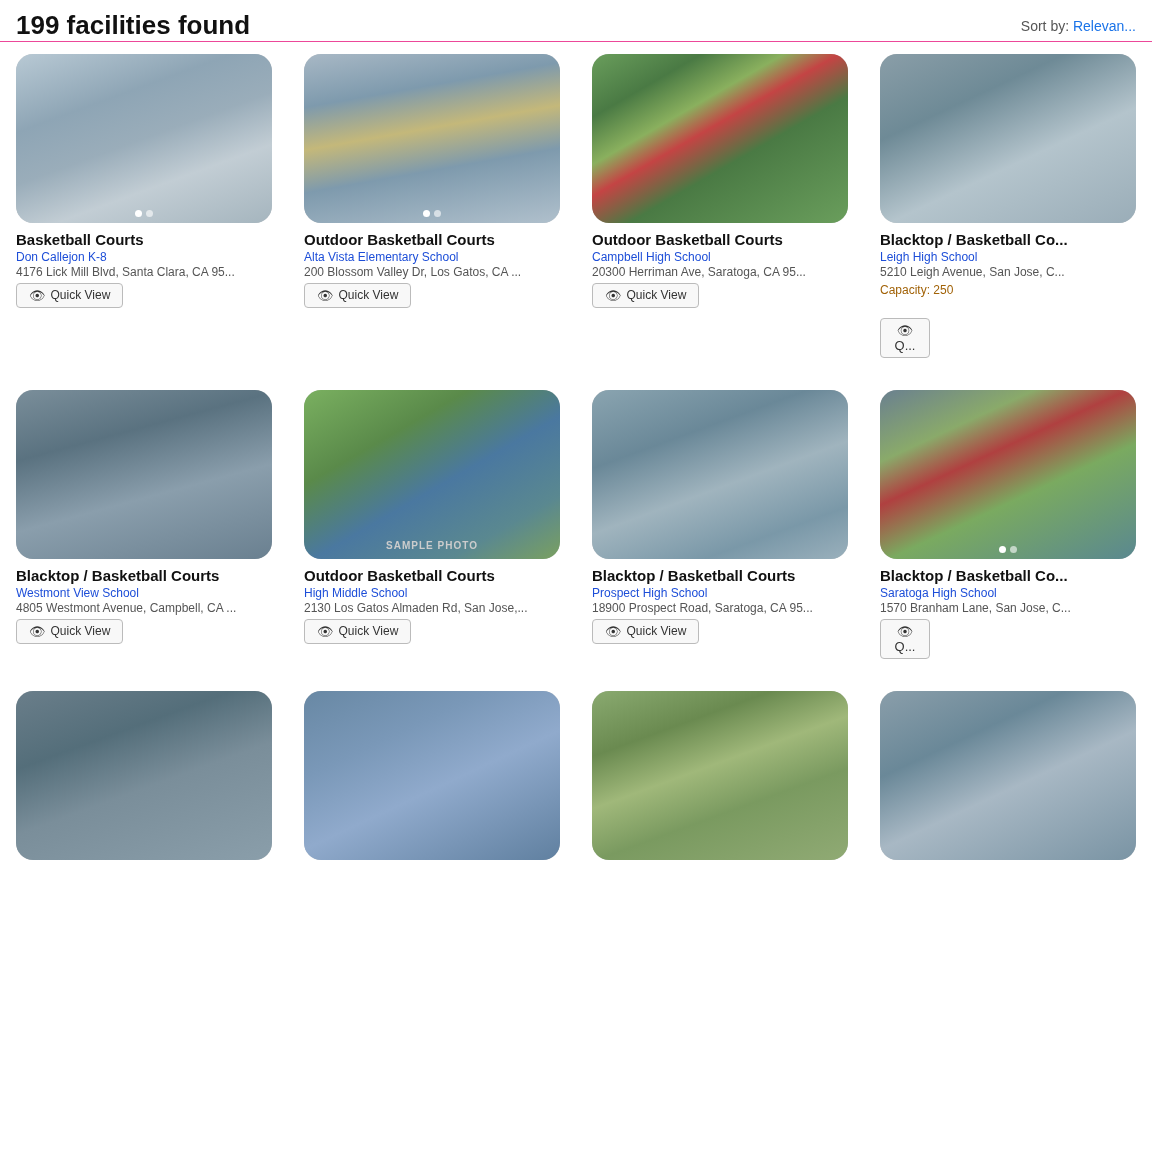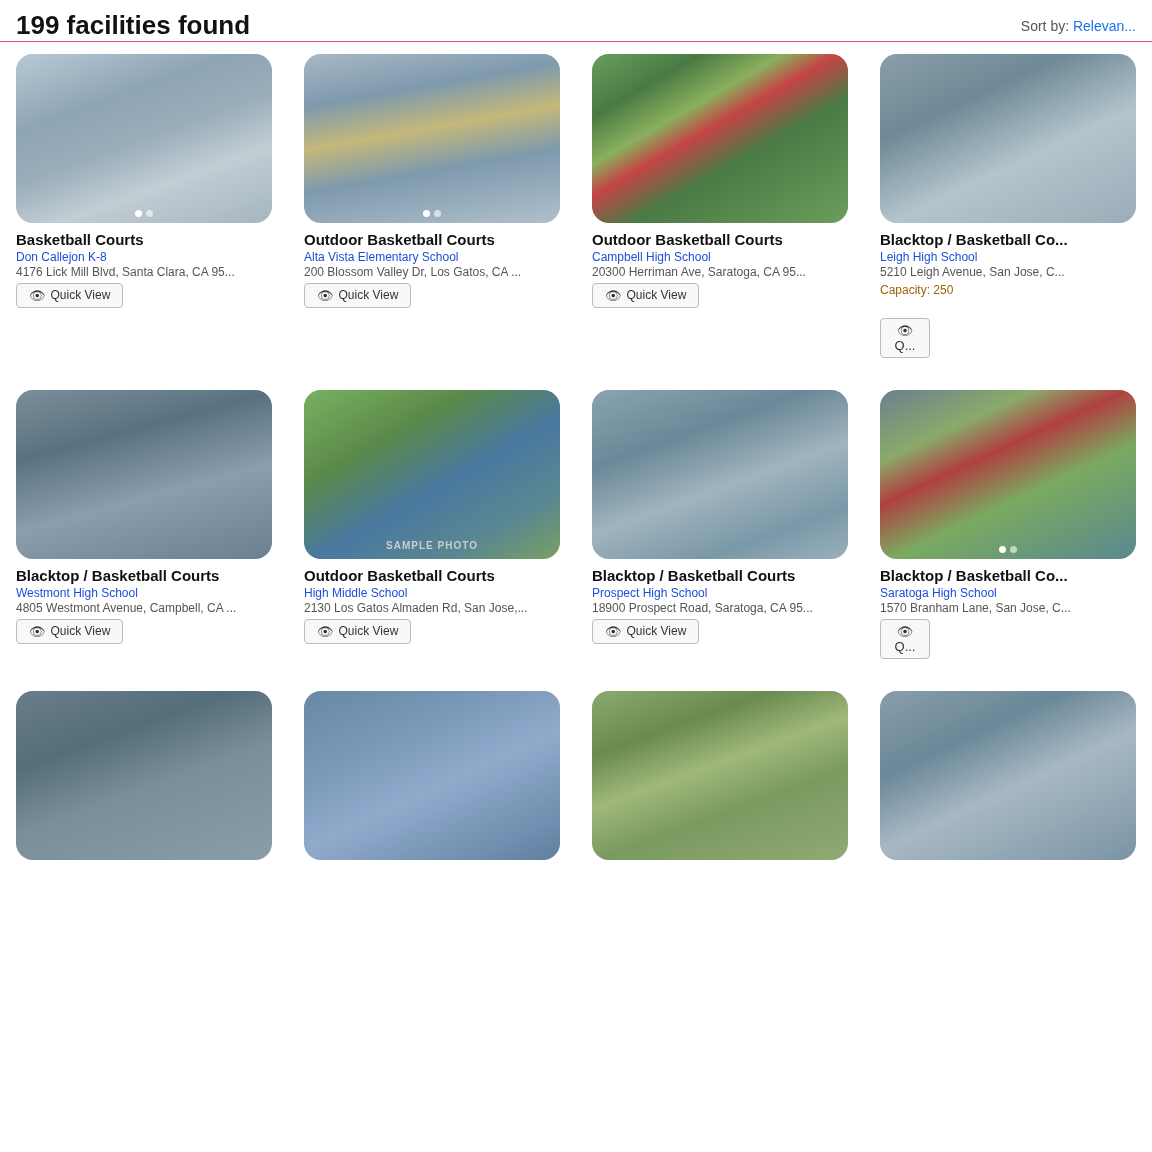--- a/index.html
+++ b/index.html
@@ -213,21 +213,21 @@
       <div class="card-capacity">Capacity: 250</div>
       <button class="quick-view-btn" style="overflow: hidden; max-width: 50px;">
         <span class="eye-icon">👁 Q...</span>
       </button>
     </div>
     <div class="card">
       <div class="card-image-wrap">
         <div class="fake-img img-5"></div>
       </div>
       <div class="card-title">Blacktop / Basketball Courts</div>
-      <div class="card-school">Westmont High School</div>
+      <div class="card-school">Westmont View School</div>
       <div class="card-address">4805 Westmont Avenue, Campbell, CA ...</div>
       <button class="quick-view-btn">
         <span class="eye-icon">👁</span>
         <span>Quick View</span>
       </button>
     </div>
     <div class="card">
       <div class="card-image-wrap">
         <div class="fake-img img-6"></div>
         <div class="sample-label">SAMPLE PHOTO</div>

